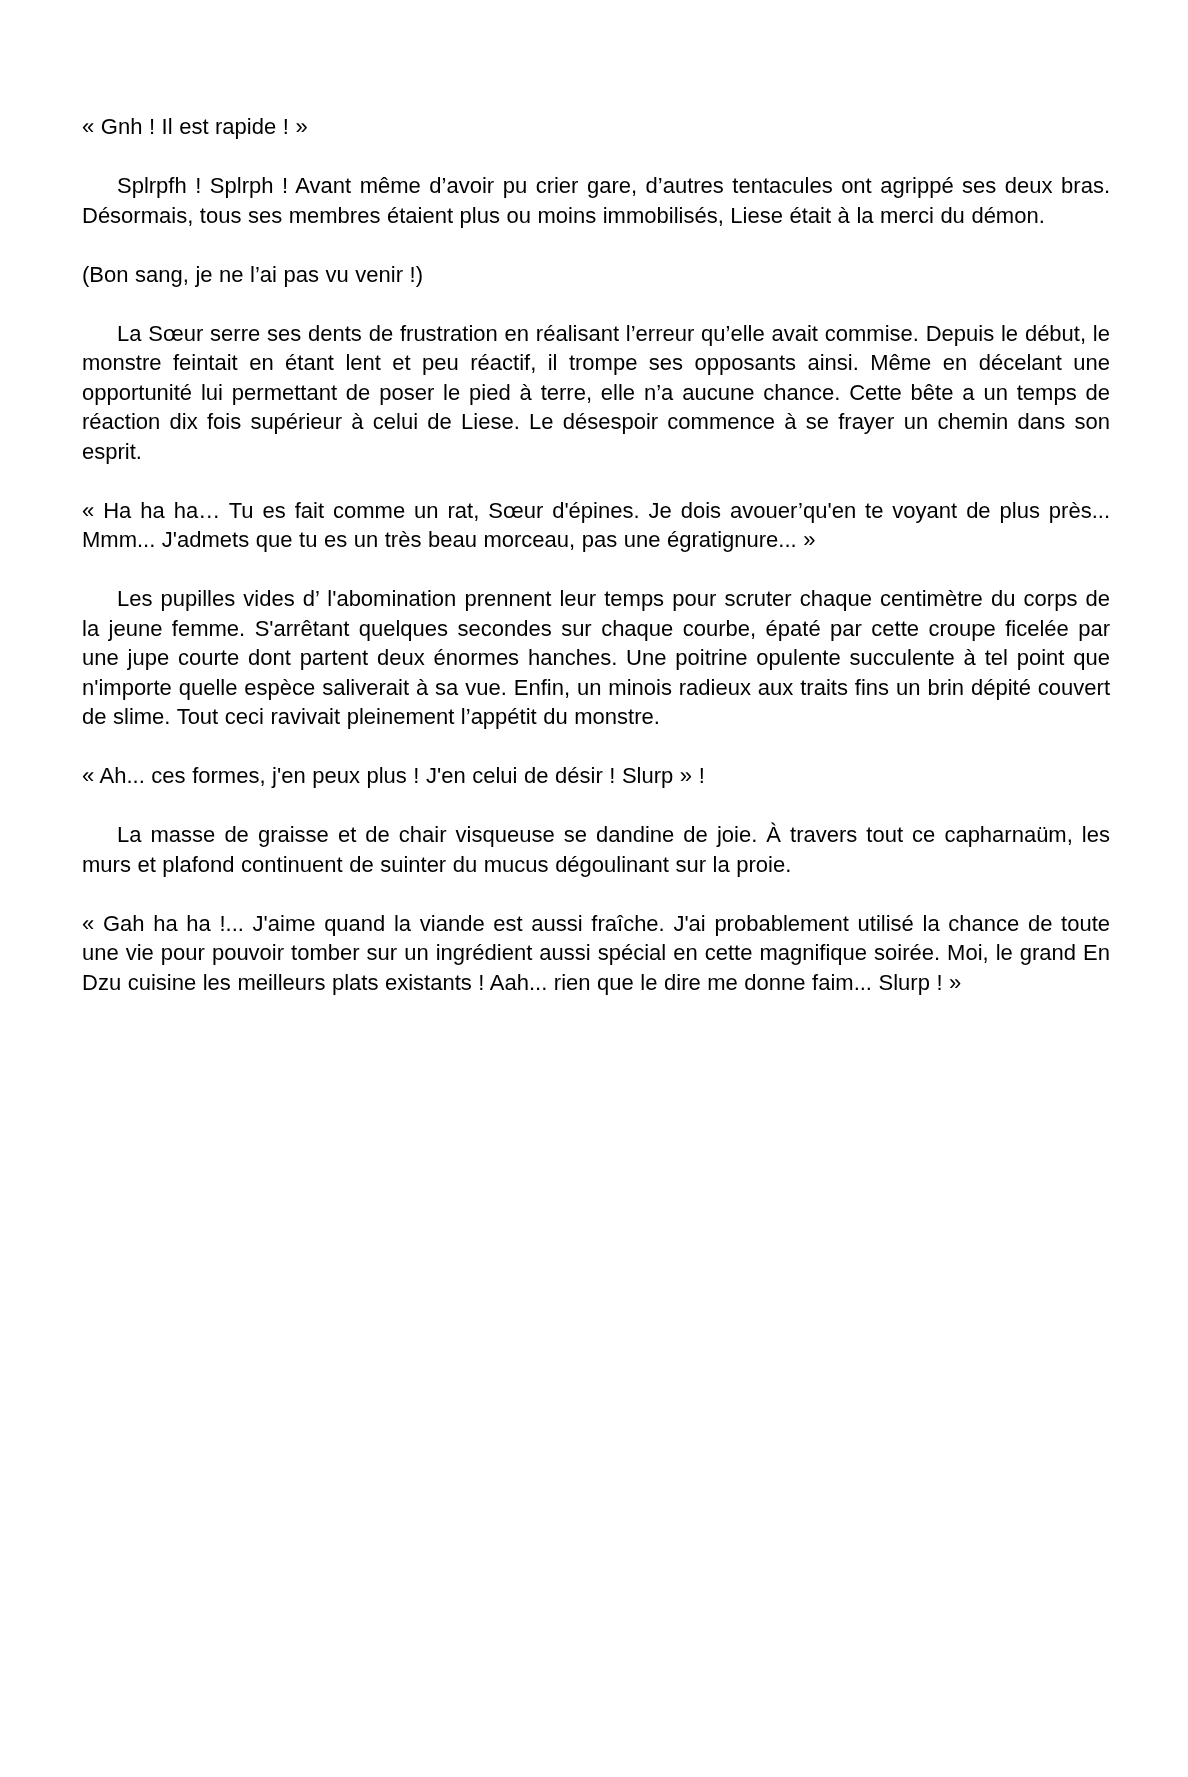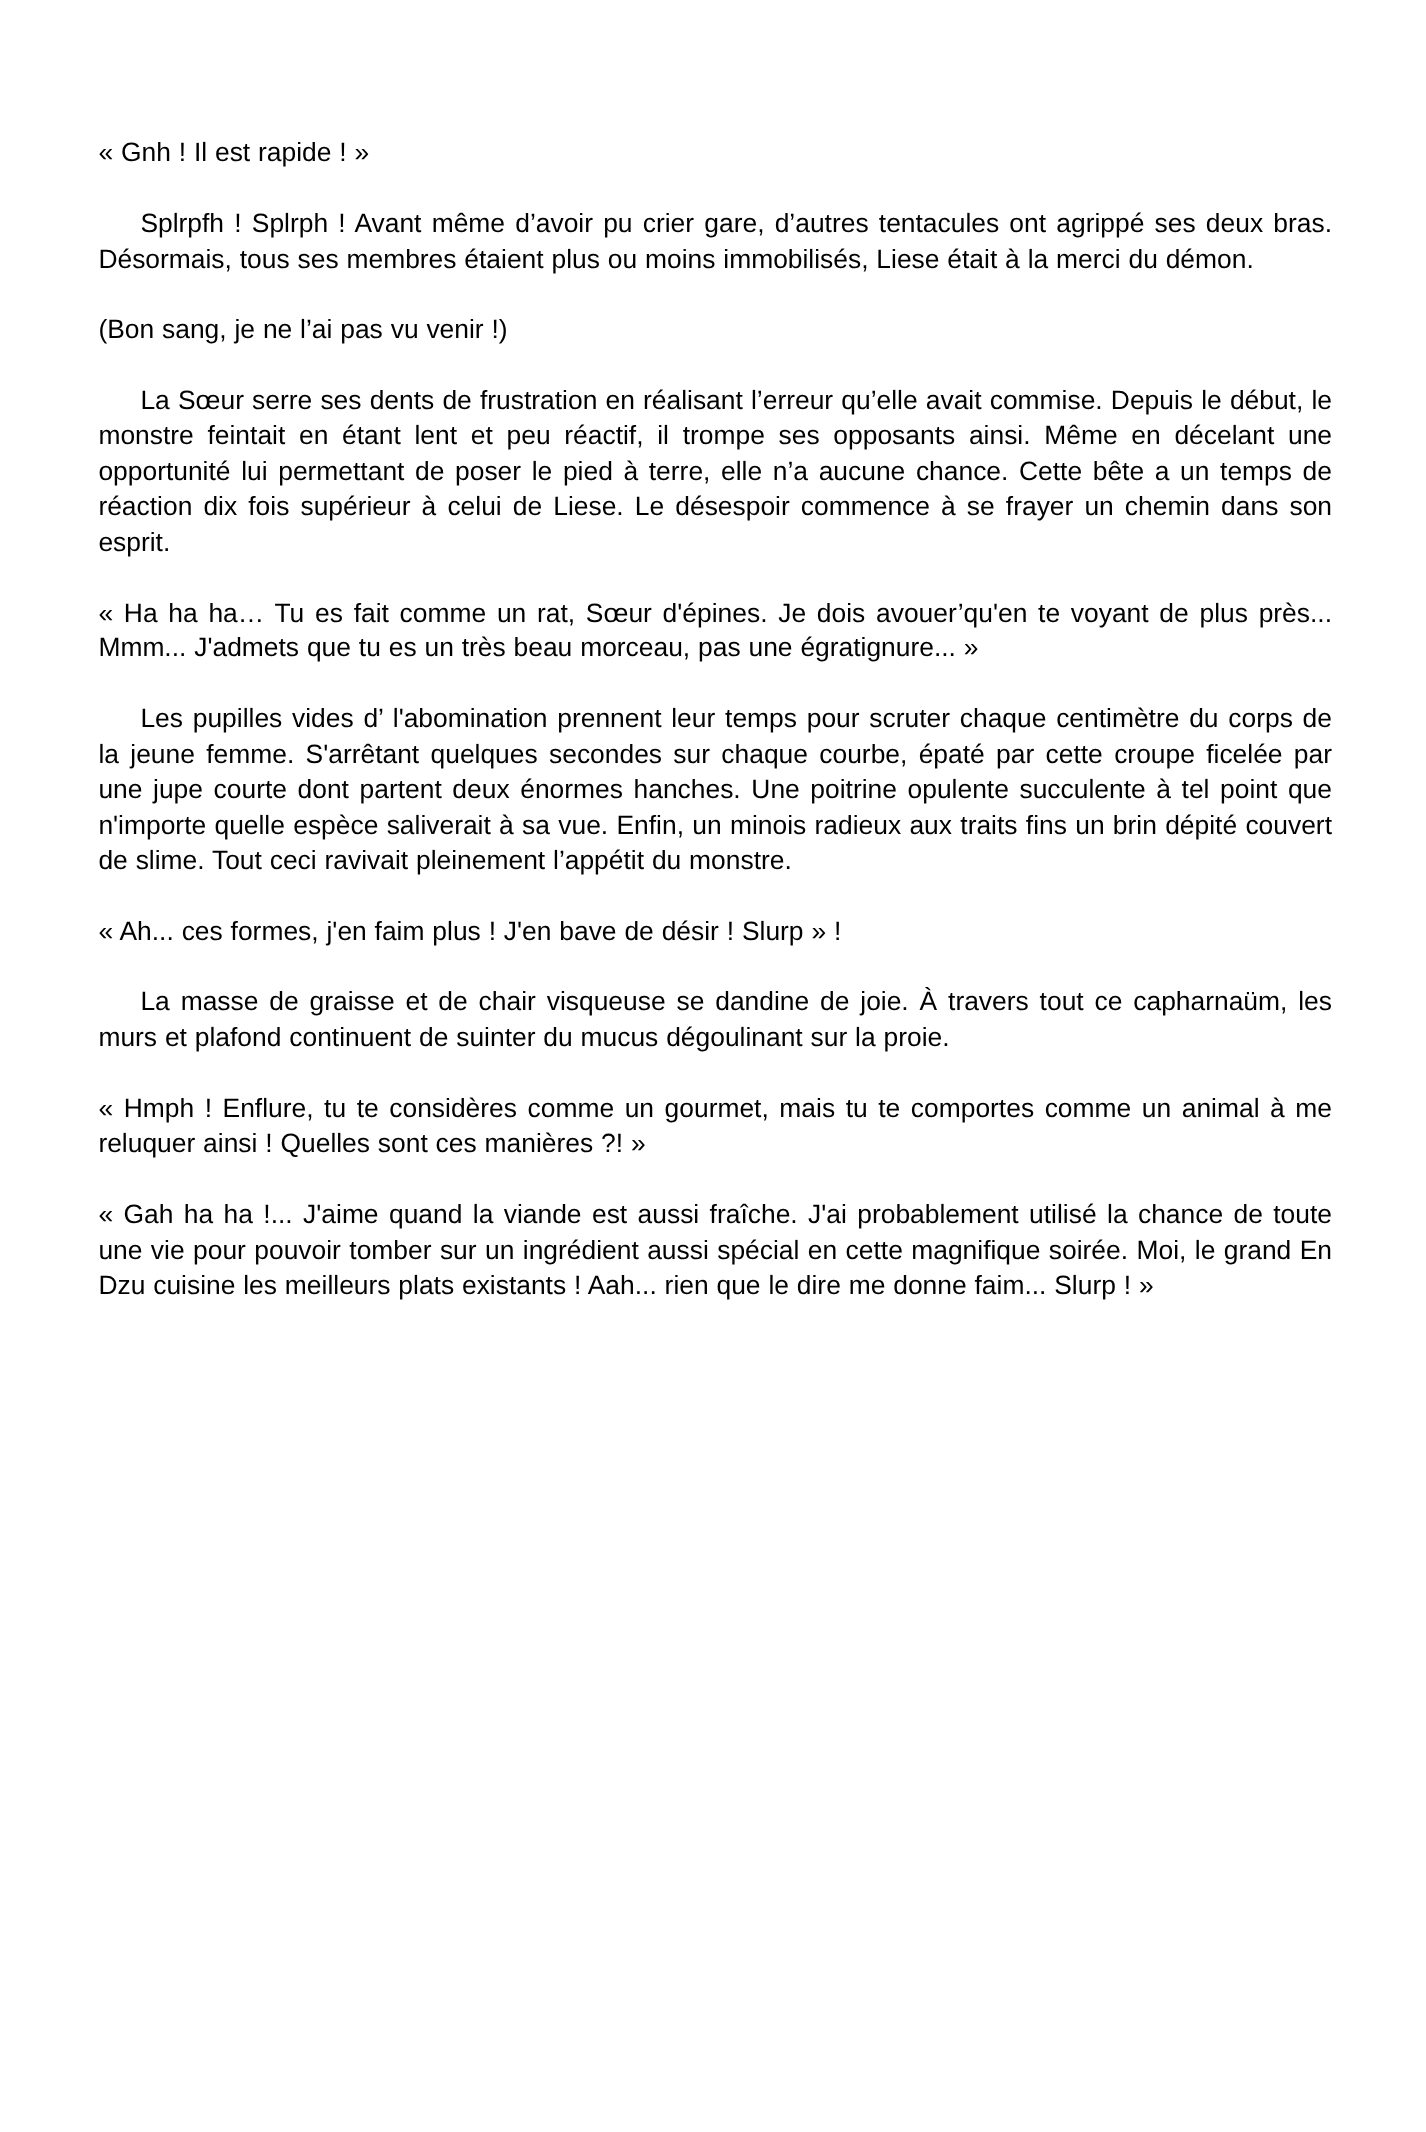--- a/index.html
+++ b/index.html
@@ -38,18 +38,17 @@
 <body>
 
 <div class="page">
   <div class="content">
     <p class="para flush">« Gnh ! Il est rapide ! »</p>
     <p class="para indent">Splrpfh ! Splrph ! Avant même d’avoir pu crier gare, d’autres tentacules ont agrippé ses deux bras. Désormais, tous ses membres étaient plus ou moins immobilisés, Liese était à la merci du démon.</p>
     <p class="para flush">(Bon sang, je ne l’ai pas vu venir !)</p>
     <p class="para indent">La Sœur serre ses dents de frustration en réalisant l’erreur qu’elle avait commise. Depuis le début, le monstre feintait en étant lent et peu réactif, il trompe ses opposants ainsi. Même en décelant une opportunité lui permettant de poser le pied à terre, elle n’a aucune chance. Cette bête a un temps de réaction dix fois supérieur à celui de Liese. Le désespoir commence à se frayer un chemin dans son esprit.</p>
     <p class="para flush">« Ha ha ha… Tu es fait comme un rat, Sœur d'épines. Je dois avouer’qu'en te voyant de plus près... Mmm... J'admets que tu es un très beau morceau, pas une égratignure... »</p>
     <p class="para indent">Les pupilles vides d’ l'abomination prennent leur temps pour scruter chaque centimètre du corps de la jeune femme. S'arrêtant quelques secondes sur chaque courbe, épaté par cette croupe ficelée par une jupe courte dont partent deux énormes hanches. Une poitrine opulente succulente à tel point que n'importe quelle espèce saliverait à sa vue. Enfin, un minois radieux aux traits fins un brin dépité couvert de slime. Tout ceci ravivait pleinement l’appétit du monstre.</p>
-    <p class="para flush">« Ah... ces formes, j'en faim plus ! J'en bave de désir ! Slurp » !</p>
+    <p class="para flush">« Ah... ces formes, j'en peux plus ! J'en celui de désir ! Slurp » !</p>
     <p class="para indent">La masse de graisse et de chair visqueuse se dandine de joie. À travers tout ce capharnaüm, les murs et plafond continuent de suinter du mucus dégoulinant sur la proie.</p>
-    <p class="para flush">« Hmph ! Enflure, tu te considères comme un gourmet, mais tu te comportes comme un animal à me reluquer ainsi ! Quelles sont ces manières ?! »</p>
     <p class="para flush">« Gah ha ha !... J'aime quand la viande est aussi fraîche. J'ai probablement utilisé la chance de toute une vie pour pouvoir tomber sur un ingrédient aussi spécial en cette magnifique soirée. Moi, le grand En Dzu cuisine les meilleurs plats existants ! Aah... rien que le dire me donne faim... Slurp ! »</p>
   </div>
 </div>
 
 </body></html>

